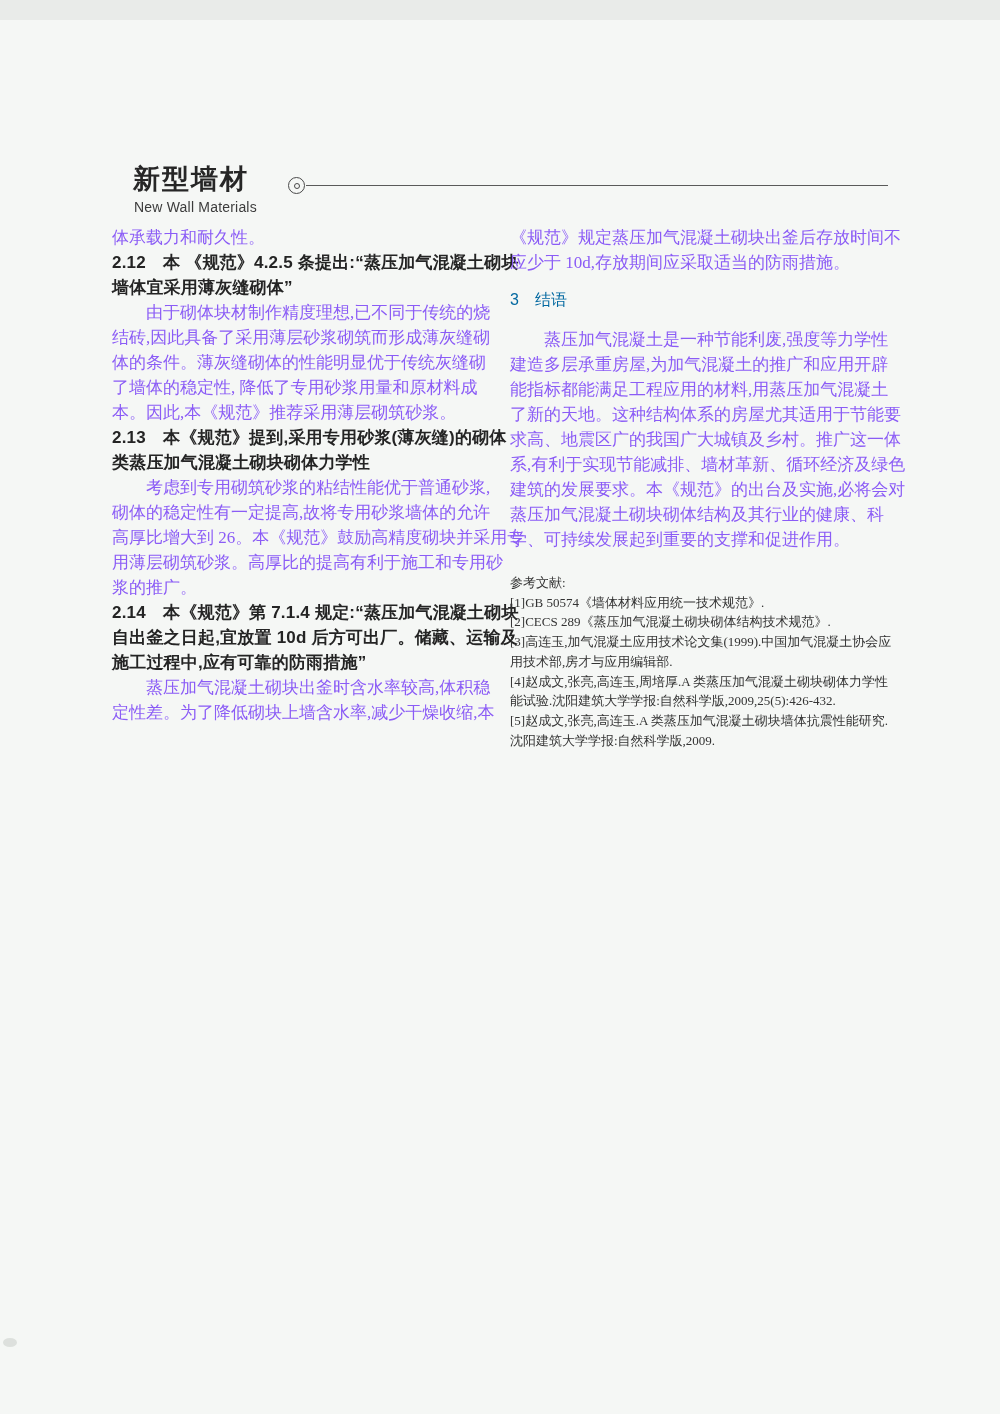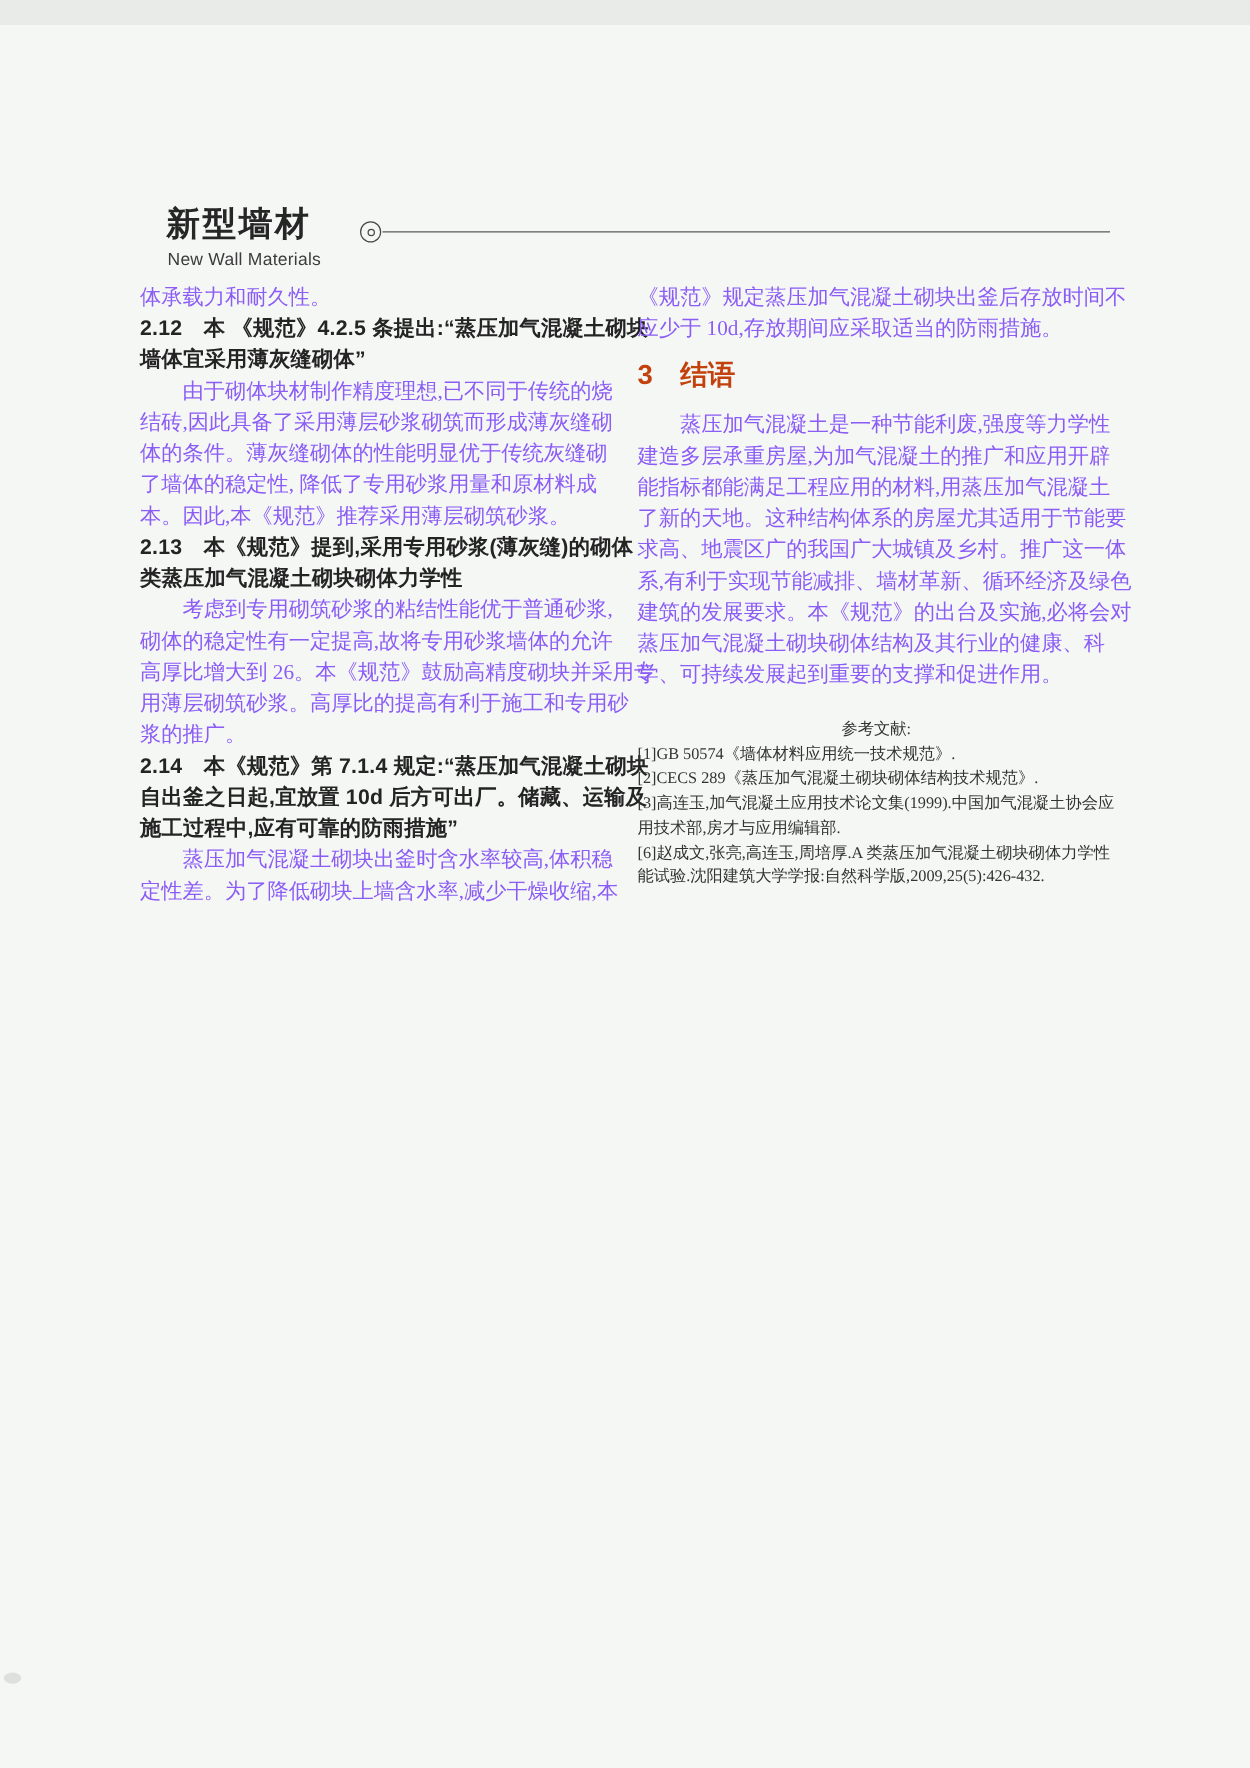--- a/index.html
+++ b/index.html
@@ -68,25 +68,25 @@
   .block-para .line:first-child{text-indent:2em;}
   .block-clause .line{
     font-family:"Liberation Sans", sans-serif;
     font-weight:bold;
     color:#242424;
     letter-spacing:0.2px;
   }
   .block-heading{margin-top:12px;margin-bottom:15px;}
   .block-heading .line{
     font-family:"Liberation Sans", sans-serif;
-    font-weight:bold;
-    font-size:22px;line-height:25px;
-    color:#c2410c;
+    font-weight:normal;
+    font-size:16px;line-height:25px;
+    color:#0369a1;
   }
-  .block-ref-label{margin-top:21px;text-align:center;}
+  .block-ref-label{margin-top:21px;}
   .block-ref-label .line,
   .block-ref .line{
     font-size:13px;line-height:19.7px;
     color:#333;
   }
   
   .smudge{
     position:absolute;left:3px;top:1318px;
     width:14px;height:9px;
     background:#c9cec9;
@@ -171,19 +171,23 @@
         <div class="line">[1]GB 50574《墙体材料应用统一技术规范》.</div>
       </div>
       <div class="block block-ref">
         <div class="line">[2]CECS 289《蒸压加气混凝土砌块砌体结构技术规范》.</div>
       </div>
       <div class="block block-ref">
         <div class="line">[3]高连玉,加气混凝土应用技术论文集(1999).中国加气混凝土协会应</div>
         <div class="line">用技术部,房才与应用编辑部.</div>
       </div>
       <div class="block block-ref">
-        <div class="line">[6]赵成文,张亮,高连玉,周培厚.A 类蒸压加气混凝土砌块砌体力学性</div>
+        <div class="line">[4]赵成文,张亮,高连玉,周培厚.A 类蒸压加气混凝土砌块砌体力学性</div>
         <div class="line">能试验.沈阳建筑大学学报:自然科学版,2009,25(5):426-432.</div>
+      </div>
+      <div class="block block-ref">
+        <div class="line">[5]赵成文,张亮,高连玉.A 类蒸压加气混凝土砌块墙体抗震性能研究.</div>
+        <div class="line">沈阳建筑大学学报:自然科学版,2009.</div>
       </div>
     </section>
 
   <span class="smudge"></span>
 </div>
 
 </body></html>

